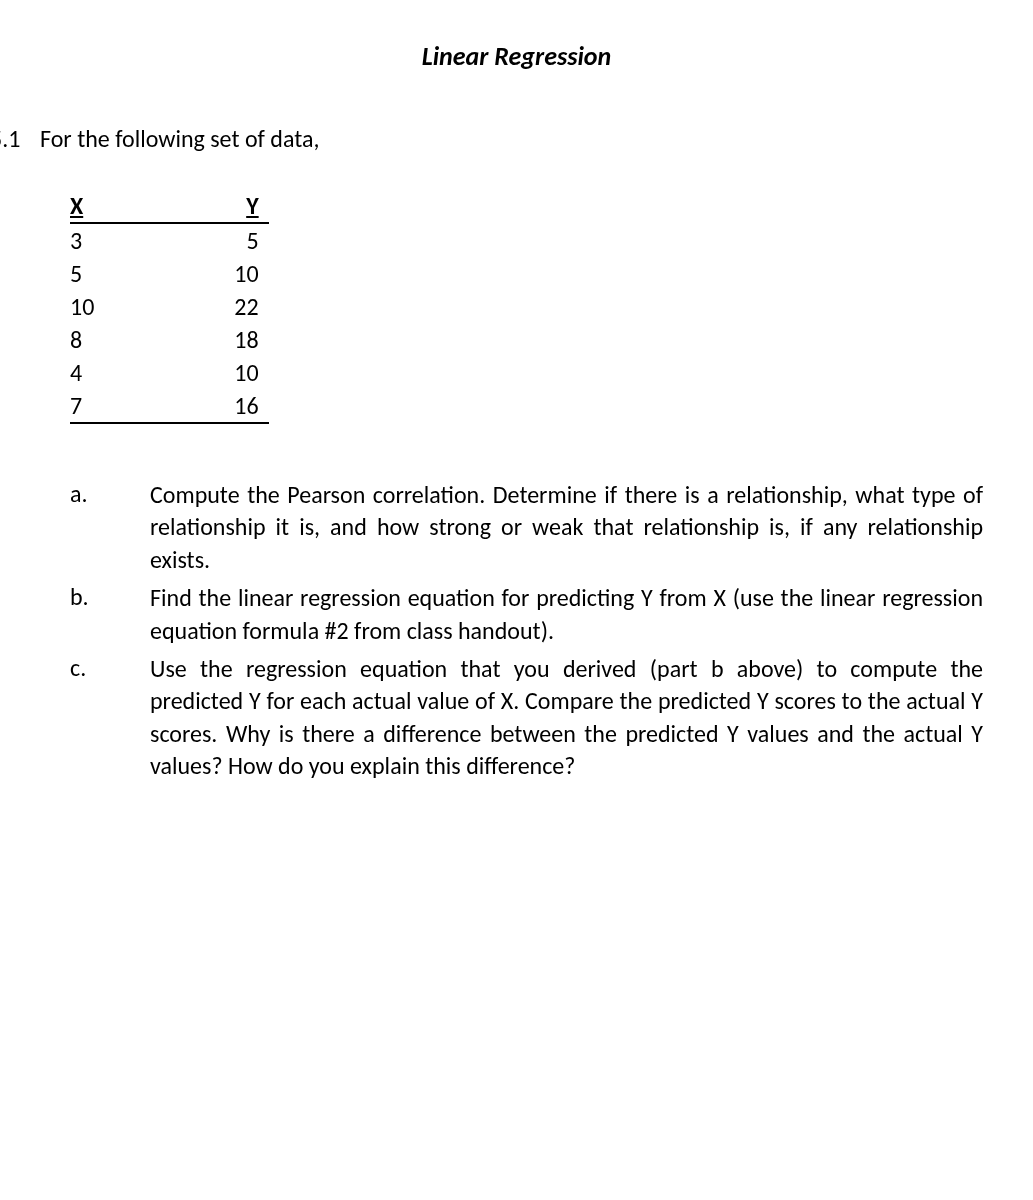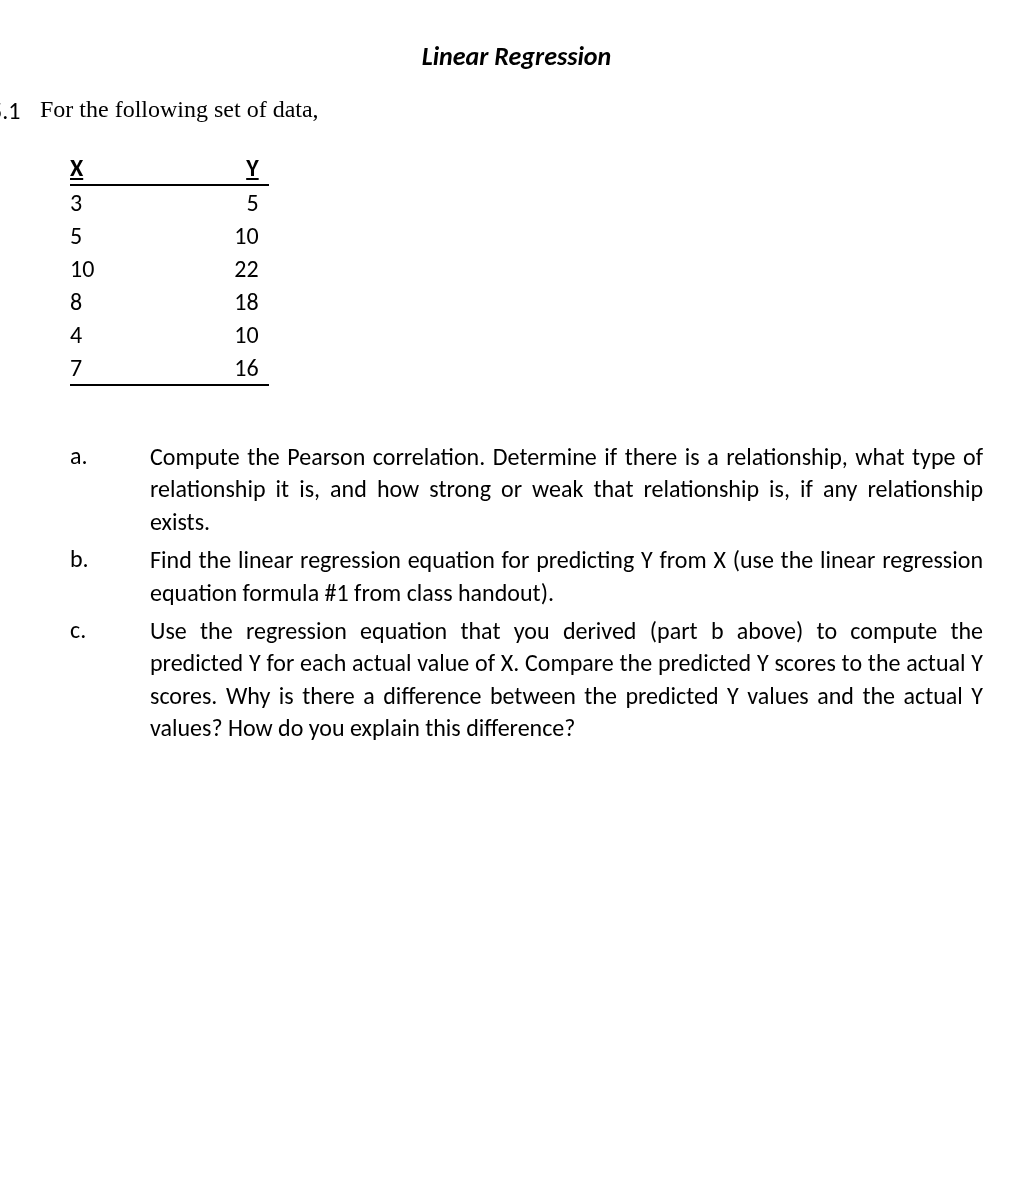--- a/index.html
+++ b/index.html
@@ -10,39 +10,38 @@
       margin: 0;
       padding: 40px 50px 40px 0;
       width: 1033px;
       box-sizing: border-box;
     }
     .page-title {
       font-style: italic;
       font-weight: bold;
       text-align: center;
       font-size: 26px;
-      margin-bottom: 24px;
+      margin-bottom: 52px;
       margin-left: 50px;
     }
     .problem {
       display: flex;
       align-items: flex-start;
       margin-left: -10px;
     }
     .problem-number {
       width: 50px;
       font-size: 24px;
       flex-shrink: 0;
     }
     .problem-body {
       flex: 1;
     }
     .prompt {
-      margin-bottom: 30px;
-      font-family: Liberation Serif, serif;
+      margin-bottom: 38px;
     }
     .data-table {
       margin-left: 30px;
       margin-bottom: 55px;
       border-collapse: collapse;
     }
     .data-table th {
       font-weight: bold;
       text-align: left;
       border-bottom: 2px solid #000;
@@ -127,21 +126,21 @@
       </tbody>
     </table>
 
     <div class="sub-list">
       <div class="sub-item">
         <div class="sub-label">a.</div>
         <div class="sub-text">Compute the Pearson correlation. Determine if there is a relationship, what type of relationship it is, and how strong or weak that relationship is, if any relationship exists.</div>
       </div>
       <div class="sub-item">
         <div class="sub-label">b.</div>
-        <div class="sub-text">Find the linear regression equation for predicting Y from X (use the linear regression equation formula #1 from class handout).</div>
+        <div class="sub-text">Find the linear regression equation for predicting Y from X (use the linear regression equation formula #2 from class handout).</div>
       </div>
       <div class="sub-item">
         <div class="sub-label">c.</div>
         <div class="sub-text">Use the regression equation that you derived (part b above) to compute the predicted Y for each actual value of X. Compare the predicted Y scores to the actual Y scores. Why is there a difference between the predicted Y values and the actual Y values? How do you explain this difference?</div>
       </div>
     </div>
 
   </div>
 </div>
 

